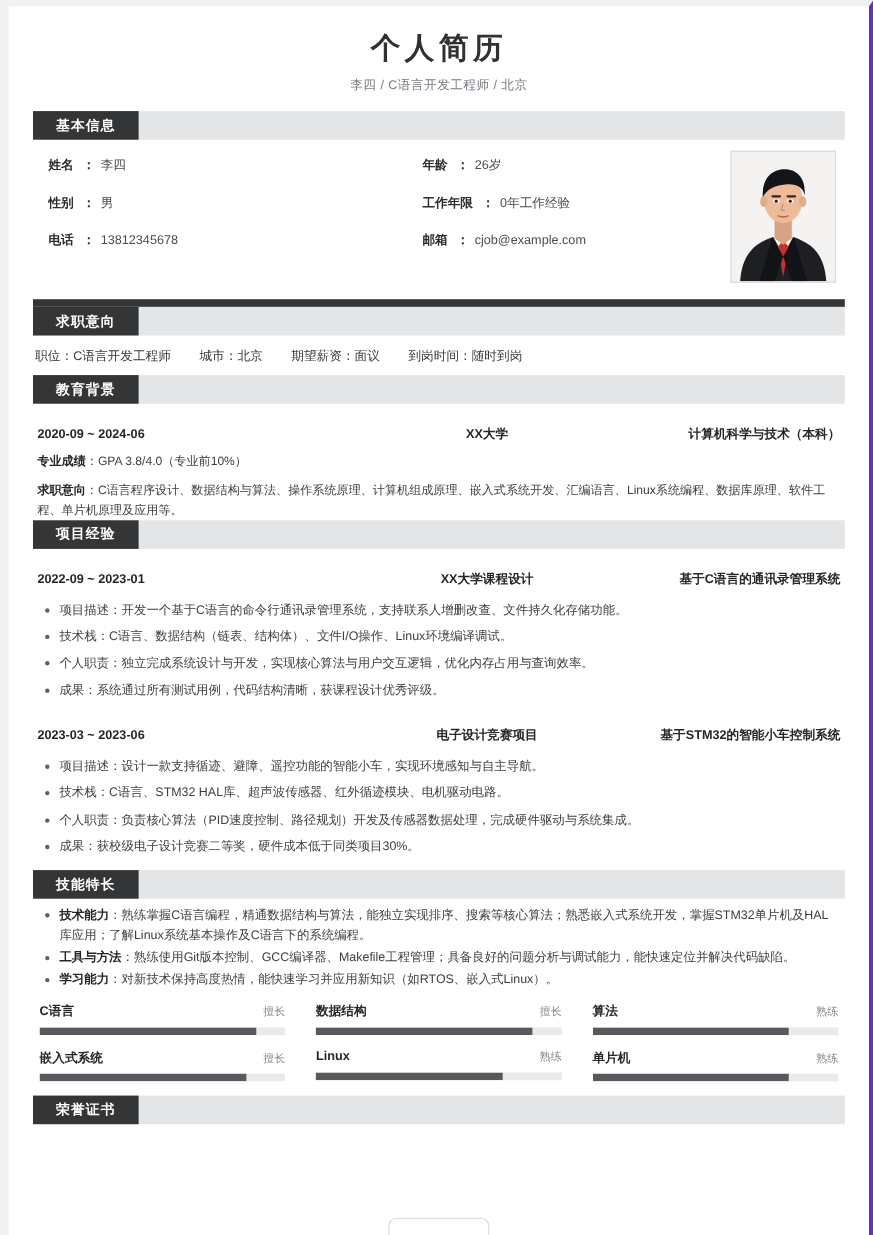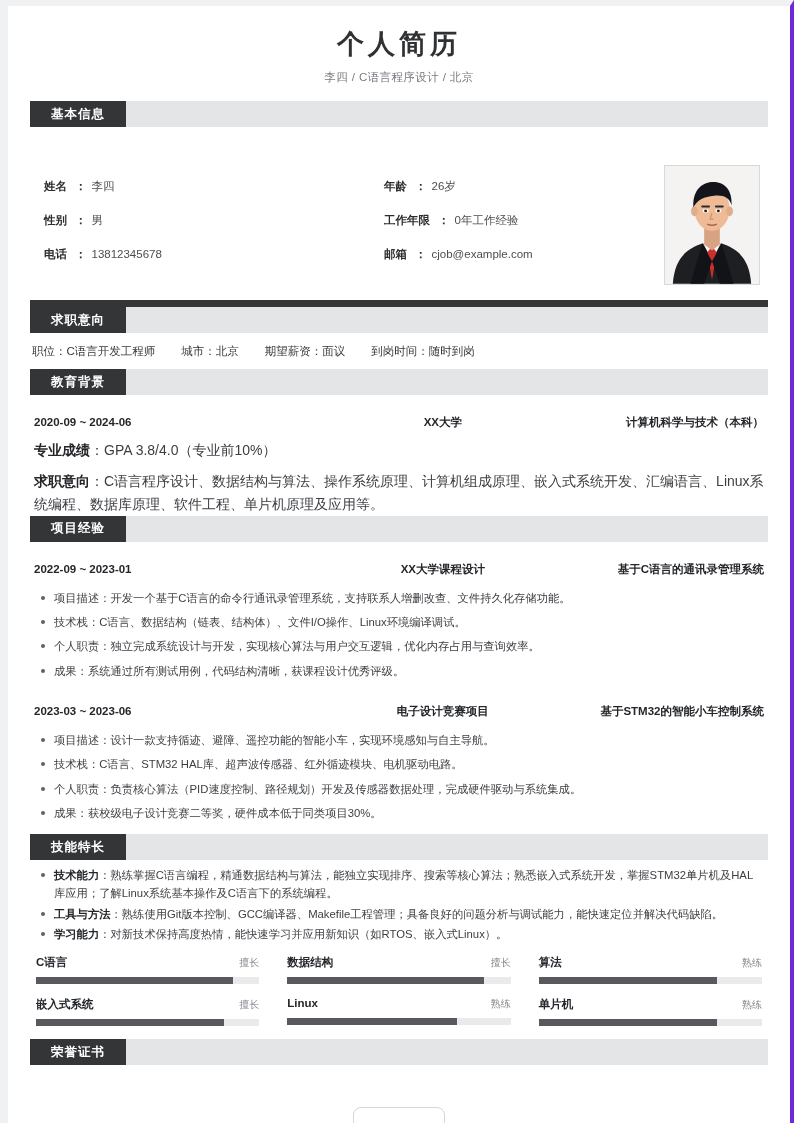--- a/index.html
+++ b/index.html
@@ -66,23 +66,22 @@
     display: flex;
     align-items: center;
     padding: 0 16px;
     min-width: 96px;
     justify-content: center;
   }
 
   
   .basic {
     position: relative;
-    padding: 24px 0 12px 0;
+    padding: 16px 0 12px 0;
     min-height: 136px;
-    margin-top: 28px;
   }
   .basic-grid {
     display: grid;
     grid-template-columns: 340px 1fr;
     row-gap: 19px;
     width: 640px;
     padding-left: 14px;
   }
   .field { font-size: 11.5px; color: #3a3d40; display: flex; align-items: baseline; }
   .field .k {
@@ -128,21 +127,21 @@
     font-size: 11.5px;
     font-weight: 700;
     color: #24262a;
     margin-top: 8px;
   }
   .tri .c1 { width: 40%; text-align: left; }
   .tri .c2 { width: 32%; text-align: center; }
   .tri .c3 { width: 28%; text-align: right; }
 
   .sub-line {
-    font-size: 14px;
+    font-size: 11px;
     color: #3b3e42;
     padding: 7px 4px 0 4px;
     line-height: 1.65;
   }
   .sub-line b { color: #24262a; font-weight: 700; }
 
   
   ul.bul { list-style: none; padding: 4px 4px 0 4px; }
   ul.bul li {
     position: relative;
@@ -204,21 +203,21 @@
   }
 </style>
 </head>
 <body>
 
 <div class="page">
 <div class="inner">
 
   <div class="header">
     <h1>个人简历</h1>
-    <div class="subtitle">李四 / C语言程序设计 / 北京</div>
+    <div class="subtitle">李四 / C语言开发工程师 / 北京</div>
   </div>
 
   <div class="sec-bar">
     <div class="tag">基本信息</div>
   </div>
 
   <div class="basic">
     <div class="basic-grid">
       <div class="field">
         <span class="k">姓名</span>

